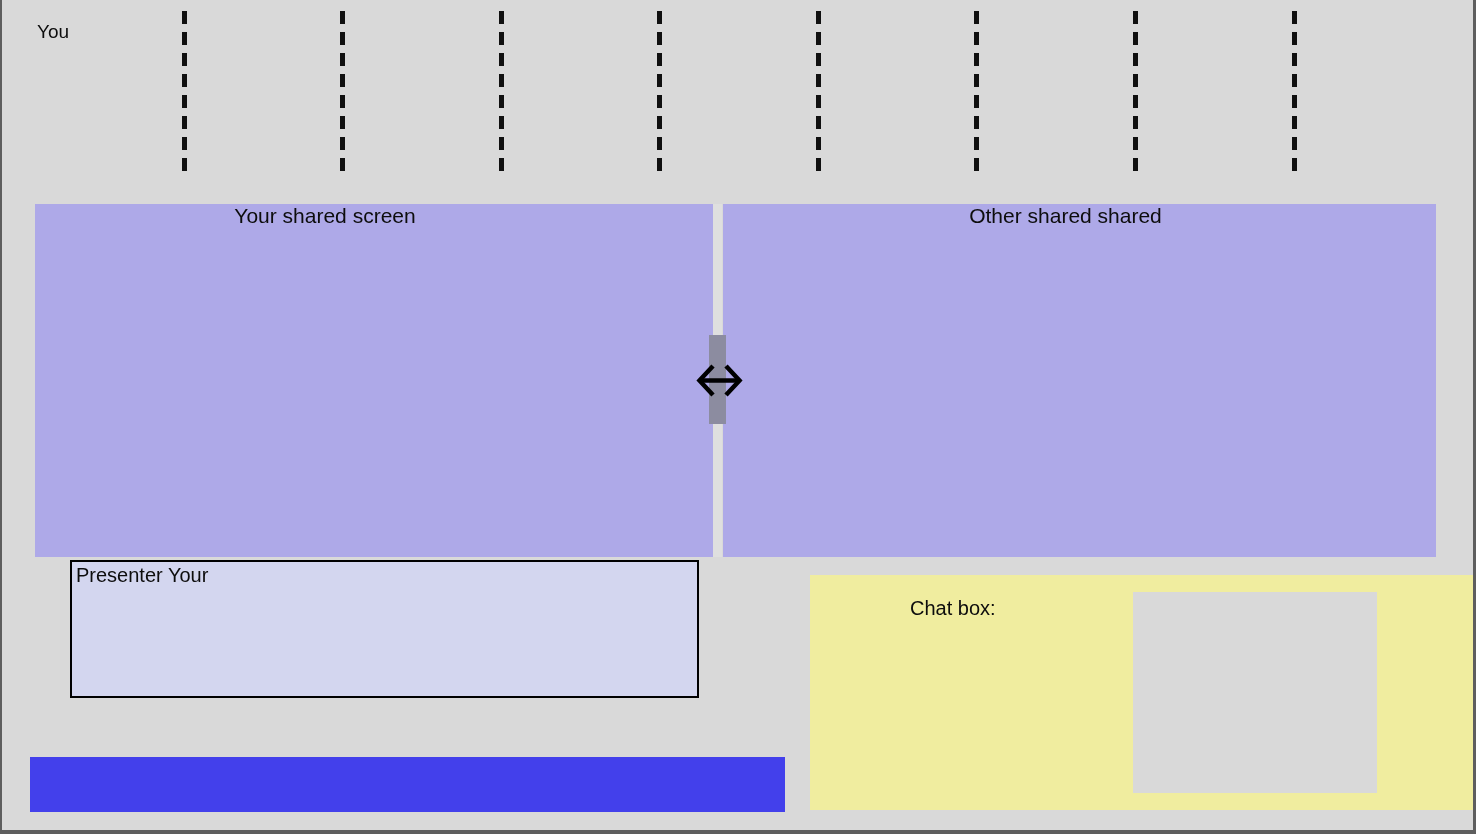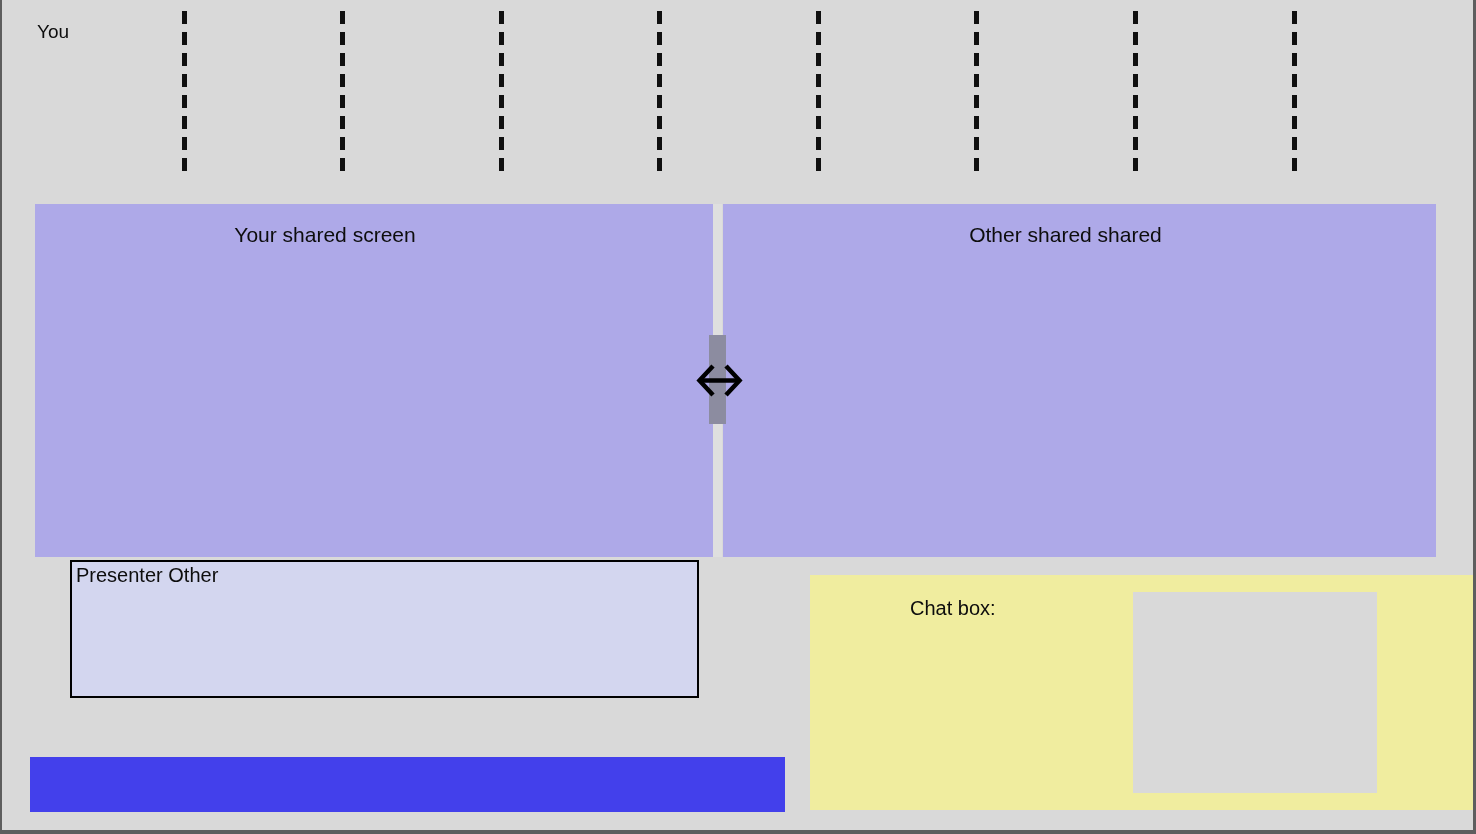--- a/index.html
+++ b/index.html
@@ -81,21 +81,20 @@
 
   
   .panel {
     position: absolute;
     top: 204px; height: 353px;
     background: var(--panel-purple);
   }
   .panel.left  { left: 33px;  width: 678px; }
   .panel.right { left: 721px; width: 713px; }
   .panel-title {
-    padding-top: 19px;
     text-align: center;
     font-size: 21px;
     color: var(--ink);
   }
   .panel.left .panel-title { padding-right: 98px; }
   .panel.right .panel-title { padding-right: 28px; }
 
   .divider-track {
     position: absolute;
     left: 711px; top: 204px;
@@ -248,21 +247,21 @@
 
   <div class="divider-track"></div>
   <div class="divider-handle"></div>
   <svg class="resize-arrow" viewBox="0 0 47 41" fill="none" stroke="#000" stroke-width="4.5">
     <line x1="5" y1="20.5" x2="42" y2="20.5"></line>
     <polyline points="17,6 3.5,20.5 17,35"></polyline>
     <polyline points="30,6 43.5,20.5 30,35"></polyline>
   </svg>
 
   <div class="notes">
-    <span class="notes-label">Presenter Other</span>
+    <span class="notes-label">Presenter Your</span>
   </div>
 
   <div class="chat">
     <span class="chat-label">Chat box:</span>
     <div class="chat-messages"></div>
   </div>
 
   <div class="bottom-bar"></div>
 
 </div>

